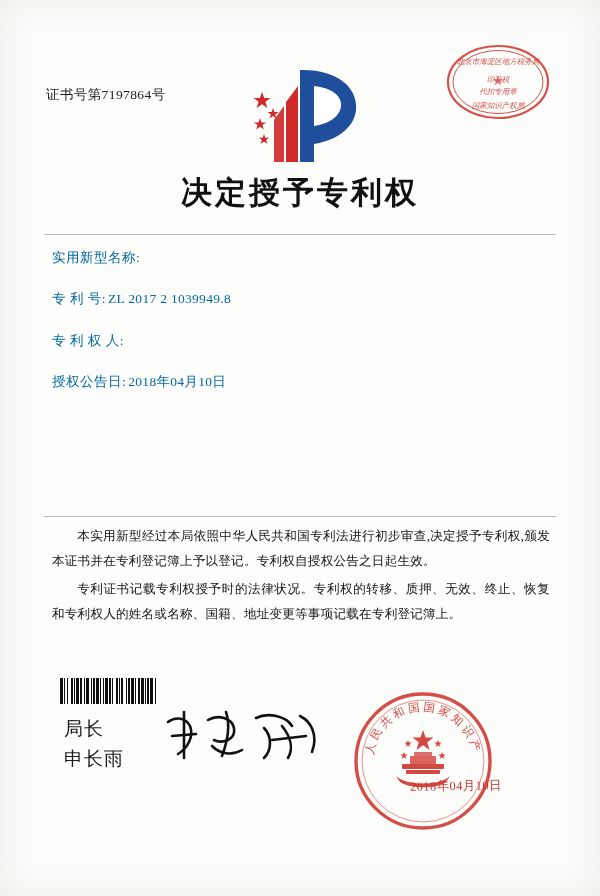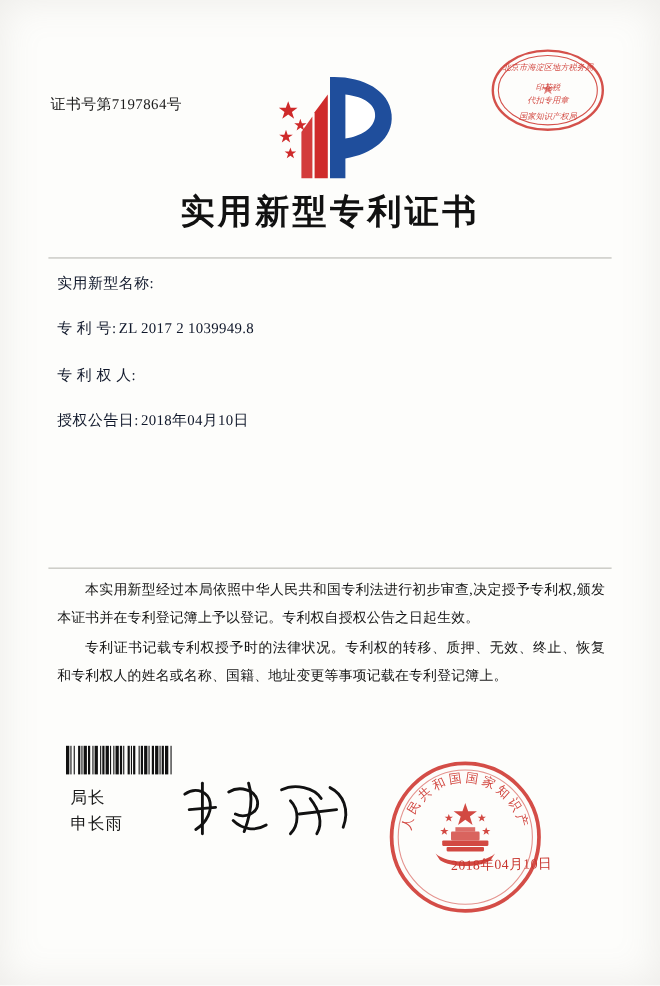--- a/index.html
+++ b/index.html
@@ -79,21 +79,21 @@
     left: 52px;
     right: 52px;
     top: 248px;
   }
   .field-row {
     display: flex;
     align-items: baseline;
     font-size: 13.5px;
     line-height: 1.5;
     margin-bottom: 21px;
-    color: #0f172a;
+    color: #0369a1;
   }
   .field-label {
     white-space: nowrap;
     letter-spacing: 0.5px;
   }
   .field-value {
     margin-left: 2px;
     letter-spacing: 0.3px;
   }
   .body-text {
@@ -125,21 +125,21 @@
   .barcode i {
     display: block;
     background: #111;
     height: 100%;
   }
   
   .sig-block {
     position: absolute;
     left: 64px;
     top: 714px;
-    font-size: 15px;
+    font-size: 19px;
     line-height: 1.6;
     letter-spacing: 1px;
   }
   .signature {
     position: absolute;
     left: 160px;
     top: 706px;
     width: 170px;
     height: 64px;
   }
@@ -206,21 +206,21 @@
       <g fill="#cf3a33" opacity="0.9" font-family="'Liberation Serif',serif" font-size="7.5" text-anchor="middle">
         <text x="54" y="22">北京市海淀区地方税务局</text>
         <text x="54" y="40">印花税</text>
         <text x="54" y="52">代扣专用章</text>
         <text x="54" y="66">国家知识产权局</text>
       </g>
       <polygon points="54,33 55.4,37 59.6,37 56.2,39.5 57.5,43.6 54,41.1 50.5,43.6 51.8,39.5 48.4,37 52.6,37" fill="#cf3a33" opacity="0.6"></polygon>
     </svg>
   </div>
 
-  <div class="title">实用新型专利证书</div>
+  <div class="title">决定授予专利权</div>
 
   <div class="divider d1"></div>
 
   <div class="fields">
     <div class="field-row">
       <span class="field-label">实用新型名称:</span>
     </div>
     <div class="field-row">
       <span class="field-label">专 利 号:</span>
       <span class="field-value">ZL 2017 2 1039949.8</span>

